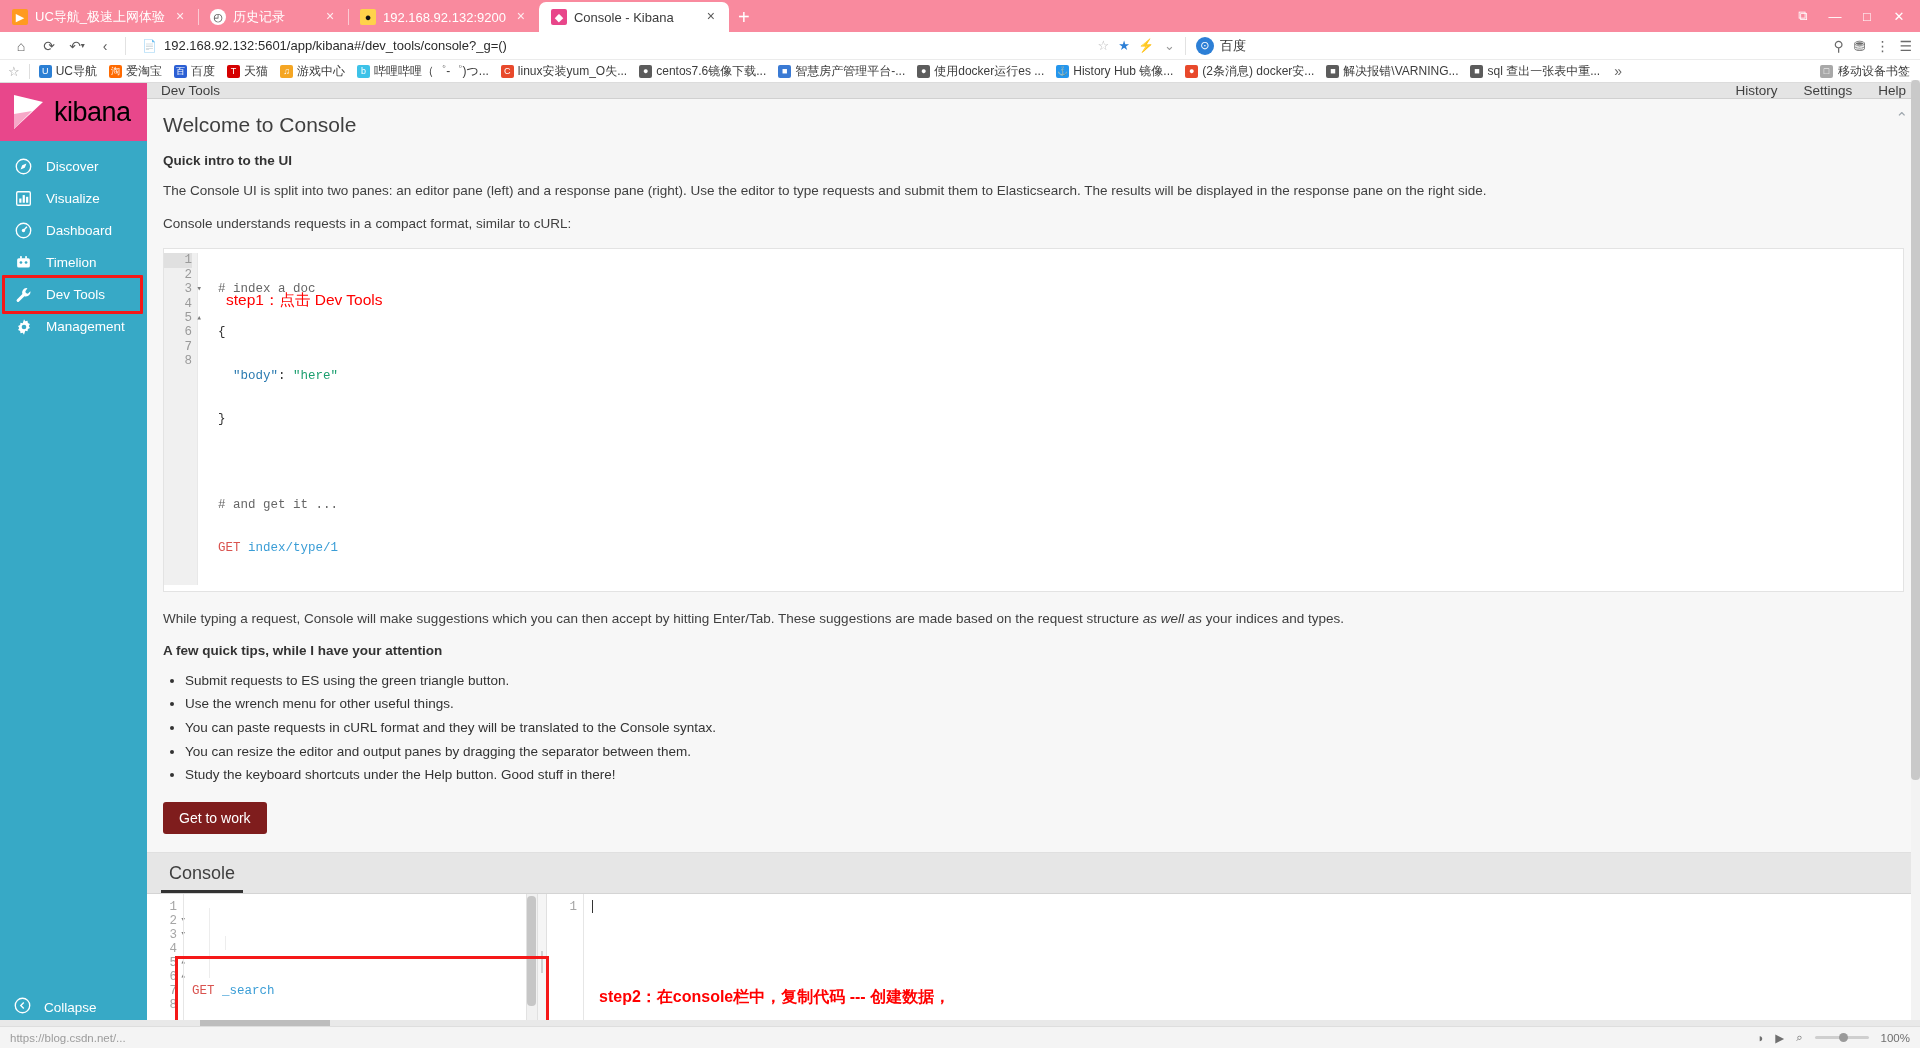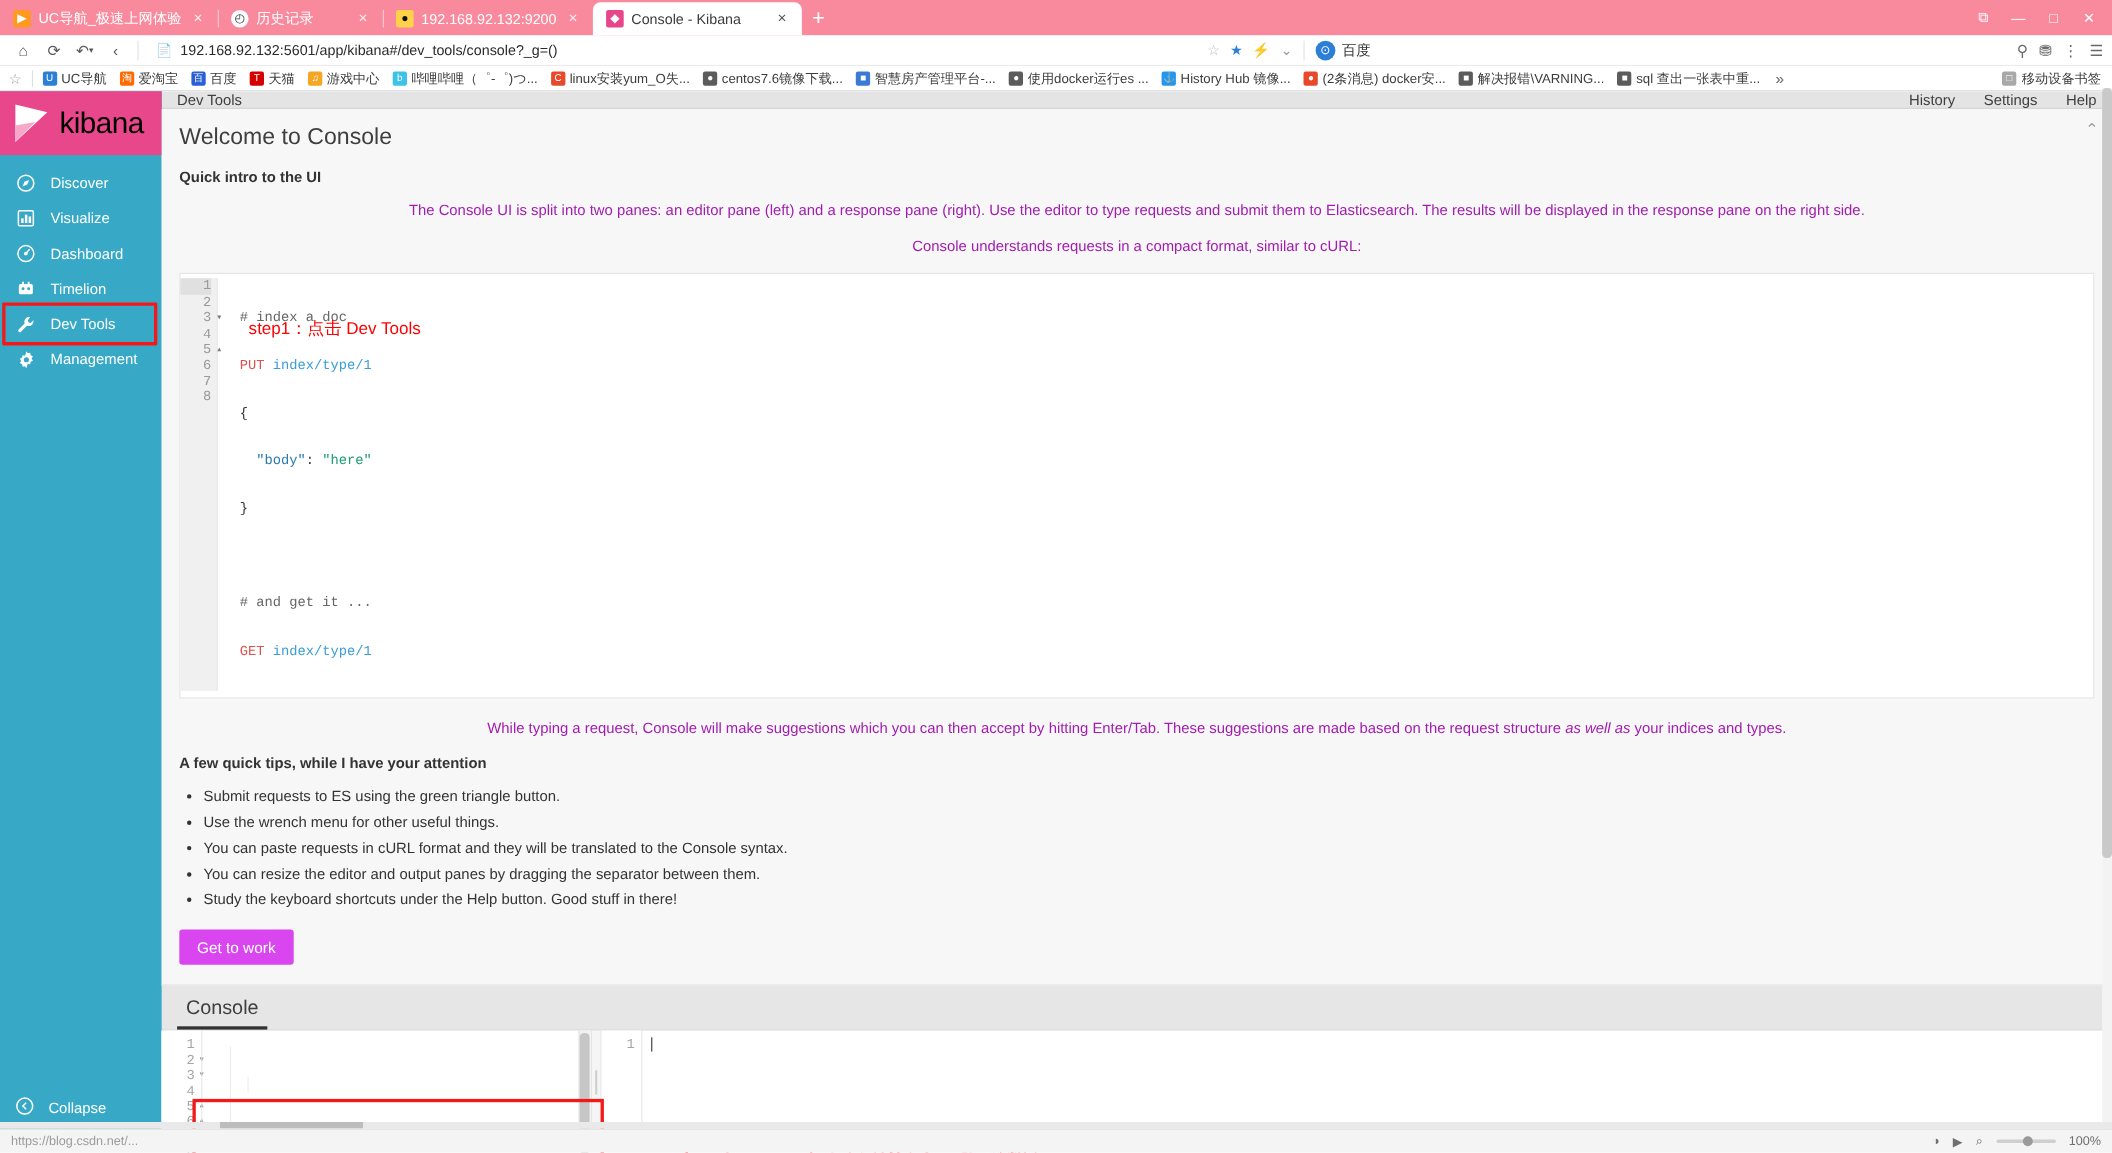--- a/index.html
+++ b/index.html
@@ -161,21 +161,21 @@
     background: #f7f7f7; padding: 14px 16px 18px 8px; position: relative;
     border-bottom: 1px solid #e0e0e0;
   }
   .kb-welcome-inner { padding-left: 8px; }
   .kb-collapse-arrow {
     position: absolute; right: 12px; top: 10px; color: #9ea6ad;
     font-size: 15px; cursor: pointer;
   }
   .w-h1 { font-size: 21px; font-weight: 400; color: #3f3f3f; margin-bottom: 16px; }
   .w-h2 { font-size: 13.5px; font-weight: bold; color: #333; margin-bottom: 14px; }
-  .w-p { font-size: 13.5px; color: #a21caf; margin-bottom: 15px; line-height: 1.35; text-align: center; }
+  .w-p { font-size: 13.5px; color: #404040; margin-bottom: 15px; line-height: 1.35; }
   .w-p em { font-style: italic; }
 
   .code-sample {
     background: #ffffff; border: 1px solid #e3e3e3; display: flex;
     font-family: "Liberation Mono", monospace; font-size: 12.5px;
     line-height: 14.4px; margin-bottom: 18px; position: relative;
     padding: 4px 0 6px 0;
   }
   .gutter {
     width: 34px; flex: 0 0 34px; background: #f0f0f0; color: #9a9a9a;
@@ -198,21 +198,21 @@
 
   .step1-anno {
     position: absolute; left: 62px; top: 44px; color: #ff0000;
     font-size: 15.5px; font-weight: normal; font-family: "Liberation Sans", sans-serif;
     white-space: nowrap; pointer-events: none;
   }
 
   .w-list { margin: 0 0 18px 22px; }
   .w-list li { font-size: 13.5px; color: #333; margin-bottom: 6px; line-height: 1.3; }
   .btn-getwork {
-    background: #d946ef; color: #fff; border: none; font-size: 14px;
+    background: #7f1d1d; color: #fff; border: none; font-size: 14px;
     padding: 8px 16px; border-radius: 3px; cursor: pointer;
     font-family: "Liberation Sans", sans-serif;
     text-align: center;
   }
 
   
   .kb-console-head {
     background: #e6e6e6; padding: 10px 0 0 8px; border-bottom: 1px solid #d4d4d4;
   }
   .kb-console-tab {
@@ -574,21 +574,20 @@
             <div class="ln"><span>2</span></div>
             <div class="ln"><span>3</span><span class="fold">▾</span></div>
             <div class="ln"><span>4</span></div>
             <div class="ln"><span>5</span><span class="fold">▴</span></div>
             <div class="ln"><span>6</span></div>
             <div class="ln"><span>7</span></div>
             <div class="ln"><span>8</span></div>
           </div>
           <div class="code-body">
             <div class="ln"><span class="tok-comment"># index a doc</span></div>
-            <div class="ln"><span class="tok-method">PUT </span><span class="tok-url">index/type/1</span></div>
             <div class="ln"><span class="tok-punct">{</span></div>
             <div class="ln"><span class="tok-key">  "body"</span><span class="tok-punct">: </span><span class="tok-str">"here"</span></div>
             <div class="ln"><span class="tok-punct">}</span></div>
             <div class="ln"><span class="tok-punct"></span></div>
             <div class="ln"><span class="tok-comment"># and get it ...</span></div>
             <div class="ln"><span class="tok-method">GET </span><span class="tok-url">index/type/1</span></div>
           </div>
           <div class="step1-anno">step1：点击 Dev Tools</div>
         </div>
 

